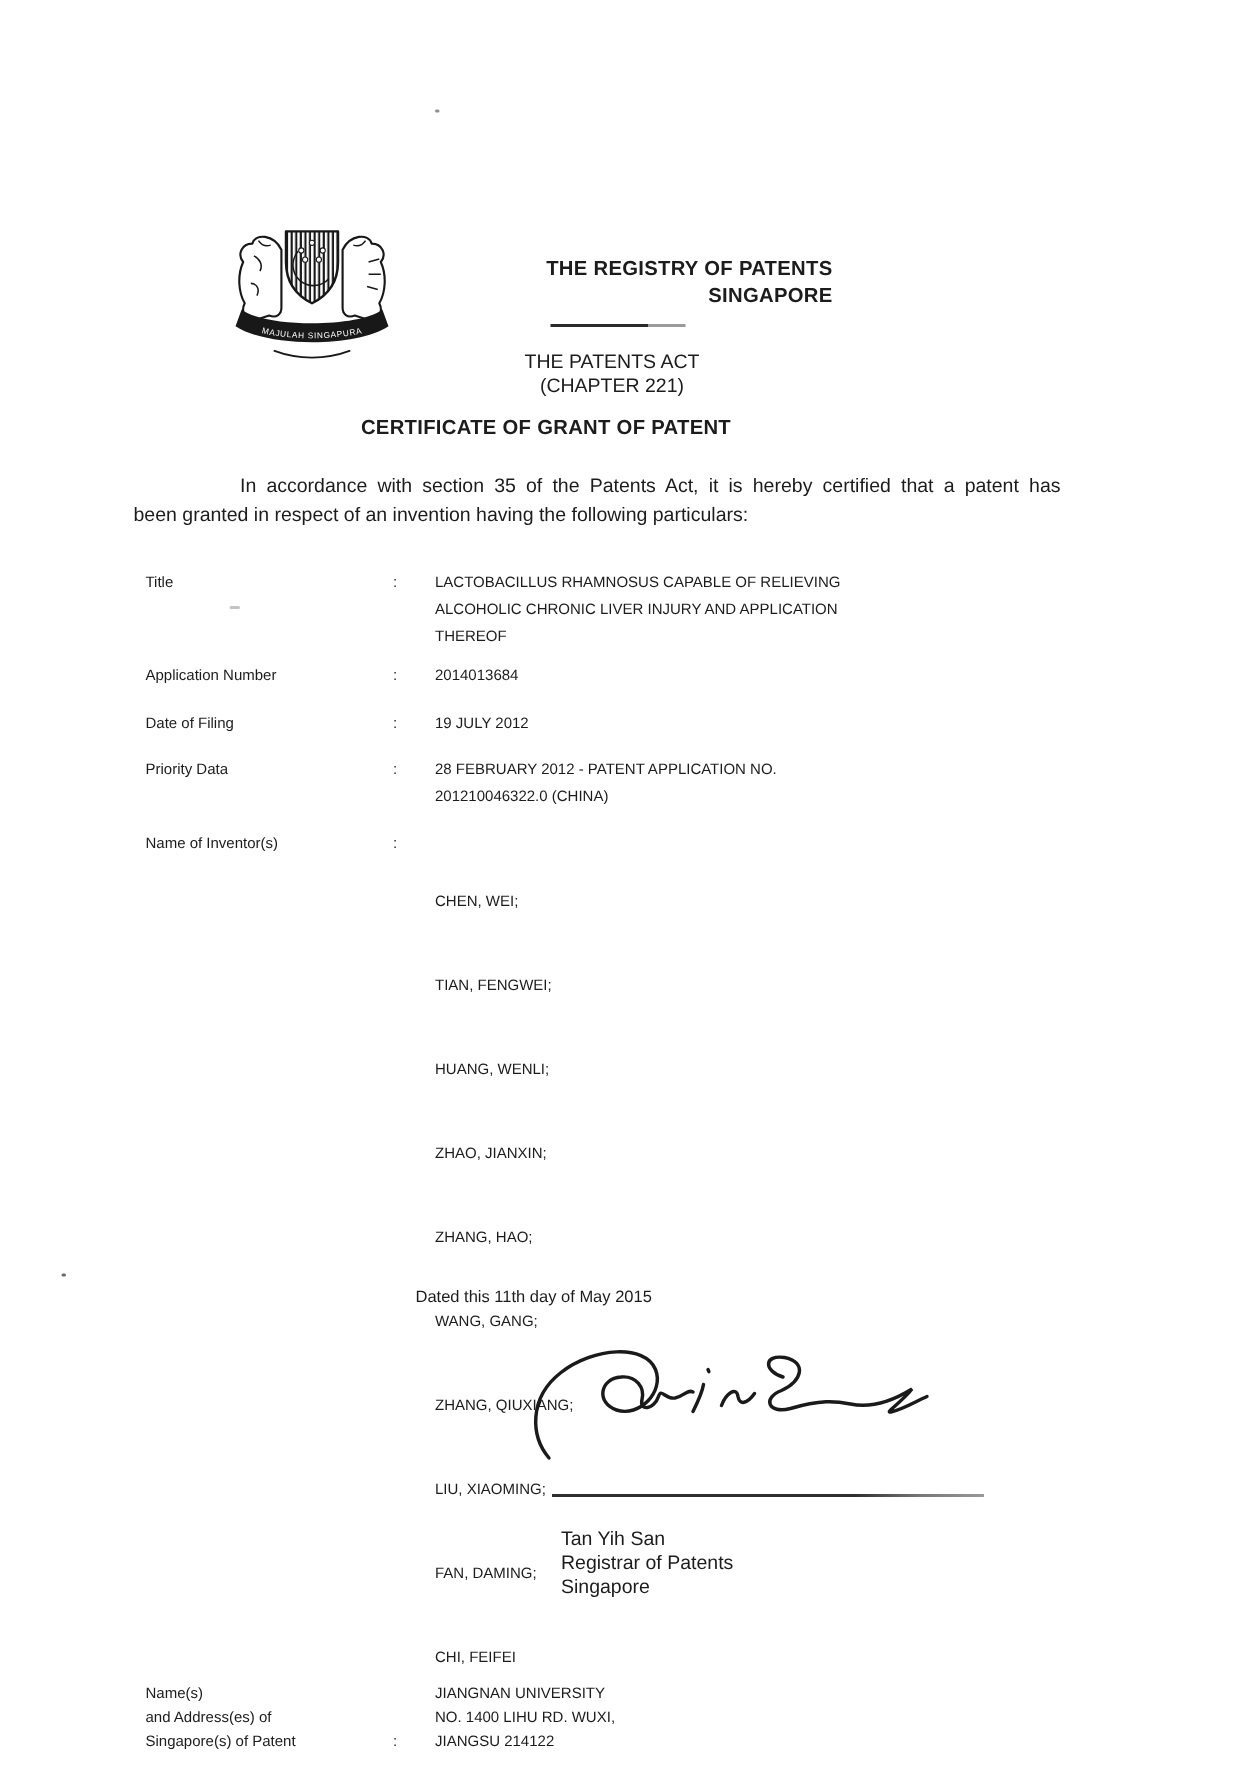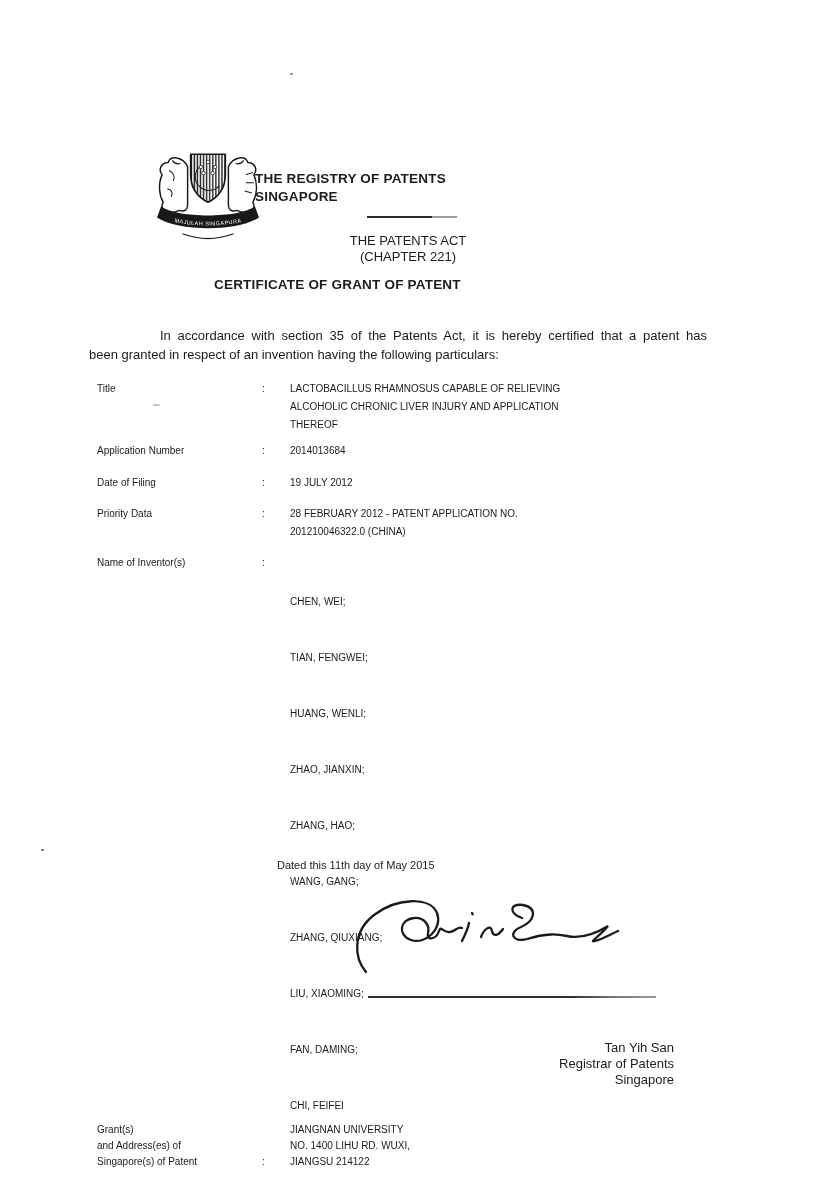--- a/index.html
+++ b/index.html
@@ -3,42 +3,42 @@
 <meta charset="utf-8">
 <style>
   html,body{margin:0;padding:0;}
   body{
     width:832px;height:1180px;background:#ffffff;position:relative;
     font-family:"Liberation Sans","DejaVu Sans",sans-serif;color:#1c1c1c;
     -webkit-font-smoothing:antialiased;
   }
   .abs{position:absolute;}
   .crest{left:156px;top:146px;width:104px;height:94px;}
-  .registry{left:255px;top:170px;width:300px;text-align:left;font-weight:bold;font-size:13.5px;line-height:18px;letter-spacing:.2px;}
+  .registry{left:255px;top:170px;width:300px;text-align:right;font-weight:bold;font-size:13.5px;line-height:18px;letter-spacing:.2px;}
   .divider{left:367px;top:216px;width:90px;height:2px;background:linear-gradient(to right,#2b2b2b 0 72%,#9a9a9a 72% 100%);}
   .act{left:258px;top:233px;width:300px;text-align:center;font-size:13px;line-height:16px;}
-  .cert-title{left:214px;top:277px;width:300px;text-align:left;font-weight:bold;font-size:13.5px;letter-spacing:.2px;}
-  .intro{left:89px;top:326px;width:618px;font-size:13px;line-height:19px;}
+  .cert-title{left:214px;top:277px;width:300px;text-align:center;font-weight:bold;font-size:13.5px;letter-spacing:.2px;}
+  .intro{left:89px;top:314px;width:618px;font-size:13px;line-height:19px;}
   .intro .l1{text-indent:71px;text-align:justify;text-align-last:justify;}
   .fields{left:97px;top:380px;width:628px;font-size:10px;}
   .field-row{display:flex;align-items:flex-start;margin-bottom:13px;}
   .field-row div{line-height:18px;}
   .field-row .label{flex:0 0 165px;width:165px;}
   .field-row .colon{flex:0 0 28px;width:28px;}
   .field-row .value{flex:1;}
   .field-row:nth-child(1){margin-bottom:8px;}
   .field-row:nth-child(2){margin-bottom:14px;}
   .field-row:nth-child(5){margin-bottom:8px;}
   .field-row:nth-child(5) .value div{line-height:16px;margin-top:40px;}
   .field-row:nth-child(6) div{line-height:16px;}
   .field-row:nth-child(6) .colon{padding-top:32px;}
   .dated{left:277px;top:856px;font-size:11px;line-height:18px;}
   .signature{left:350px;top:888px;width:272px;height:92px;}
   .sig-rule{left:368px;top:996px;width:288px;height:2px;background:linear-gradient(to right,#2e2e2e 0 70%,#777 85%,#999 100%);}
-  .signatory{left:374px;top:1018px;width:300px;text-align:right;font-size:13px;line-height:16px;margin-top:22px;}
+  .signatory{left:374px;top:1018px;width:300px;text-align:left;font-size:13px;line-height:16px;}
   .artifact{position:absolute;background:#8f8f8f;border-radius:1px;}
   .artifact.a1{left:290px;top:73px;width:3px;height:2px;}
   .artifact.a2{left:41px;top:849px;width:3px;height:2px;background:#6a6a6a;}
   .artifact.a3{left:153px;top:404px;width:7px;height:2px;background:#c4c4c4;}
 </style>
 </head>
 <body>
 
 <div>
 
@@ -158,21 +158,21 @@
           <div>WANG, GANG;</div>
           <div>ZHANG, QIUXIANG;</div>
           <div>LIU, XIAOMING;</div>
           <div>FAN, DAMING;</div>
           <div>CHI, FEIFEI</div>
         </div>
     </div>
 
     <div class="field-row">
       <div class="label">
-          <div>Grant(s)</div>
+          <div>Name(s)</div>
           <div>and Address(es) of</div>
           <div>Singapore(s) of Patent</div>
         </div>
       <div class="colon">:</div>
       <div class="value">
           <div>JIANGNAN UNIVERSITY</div>
           <div>NO. 1400 LIHU RD. WUXI,</div>
           <div>JIANGSU 214122</div>
         </div>
     </div>

